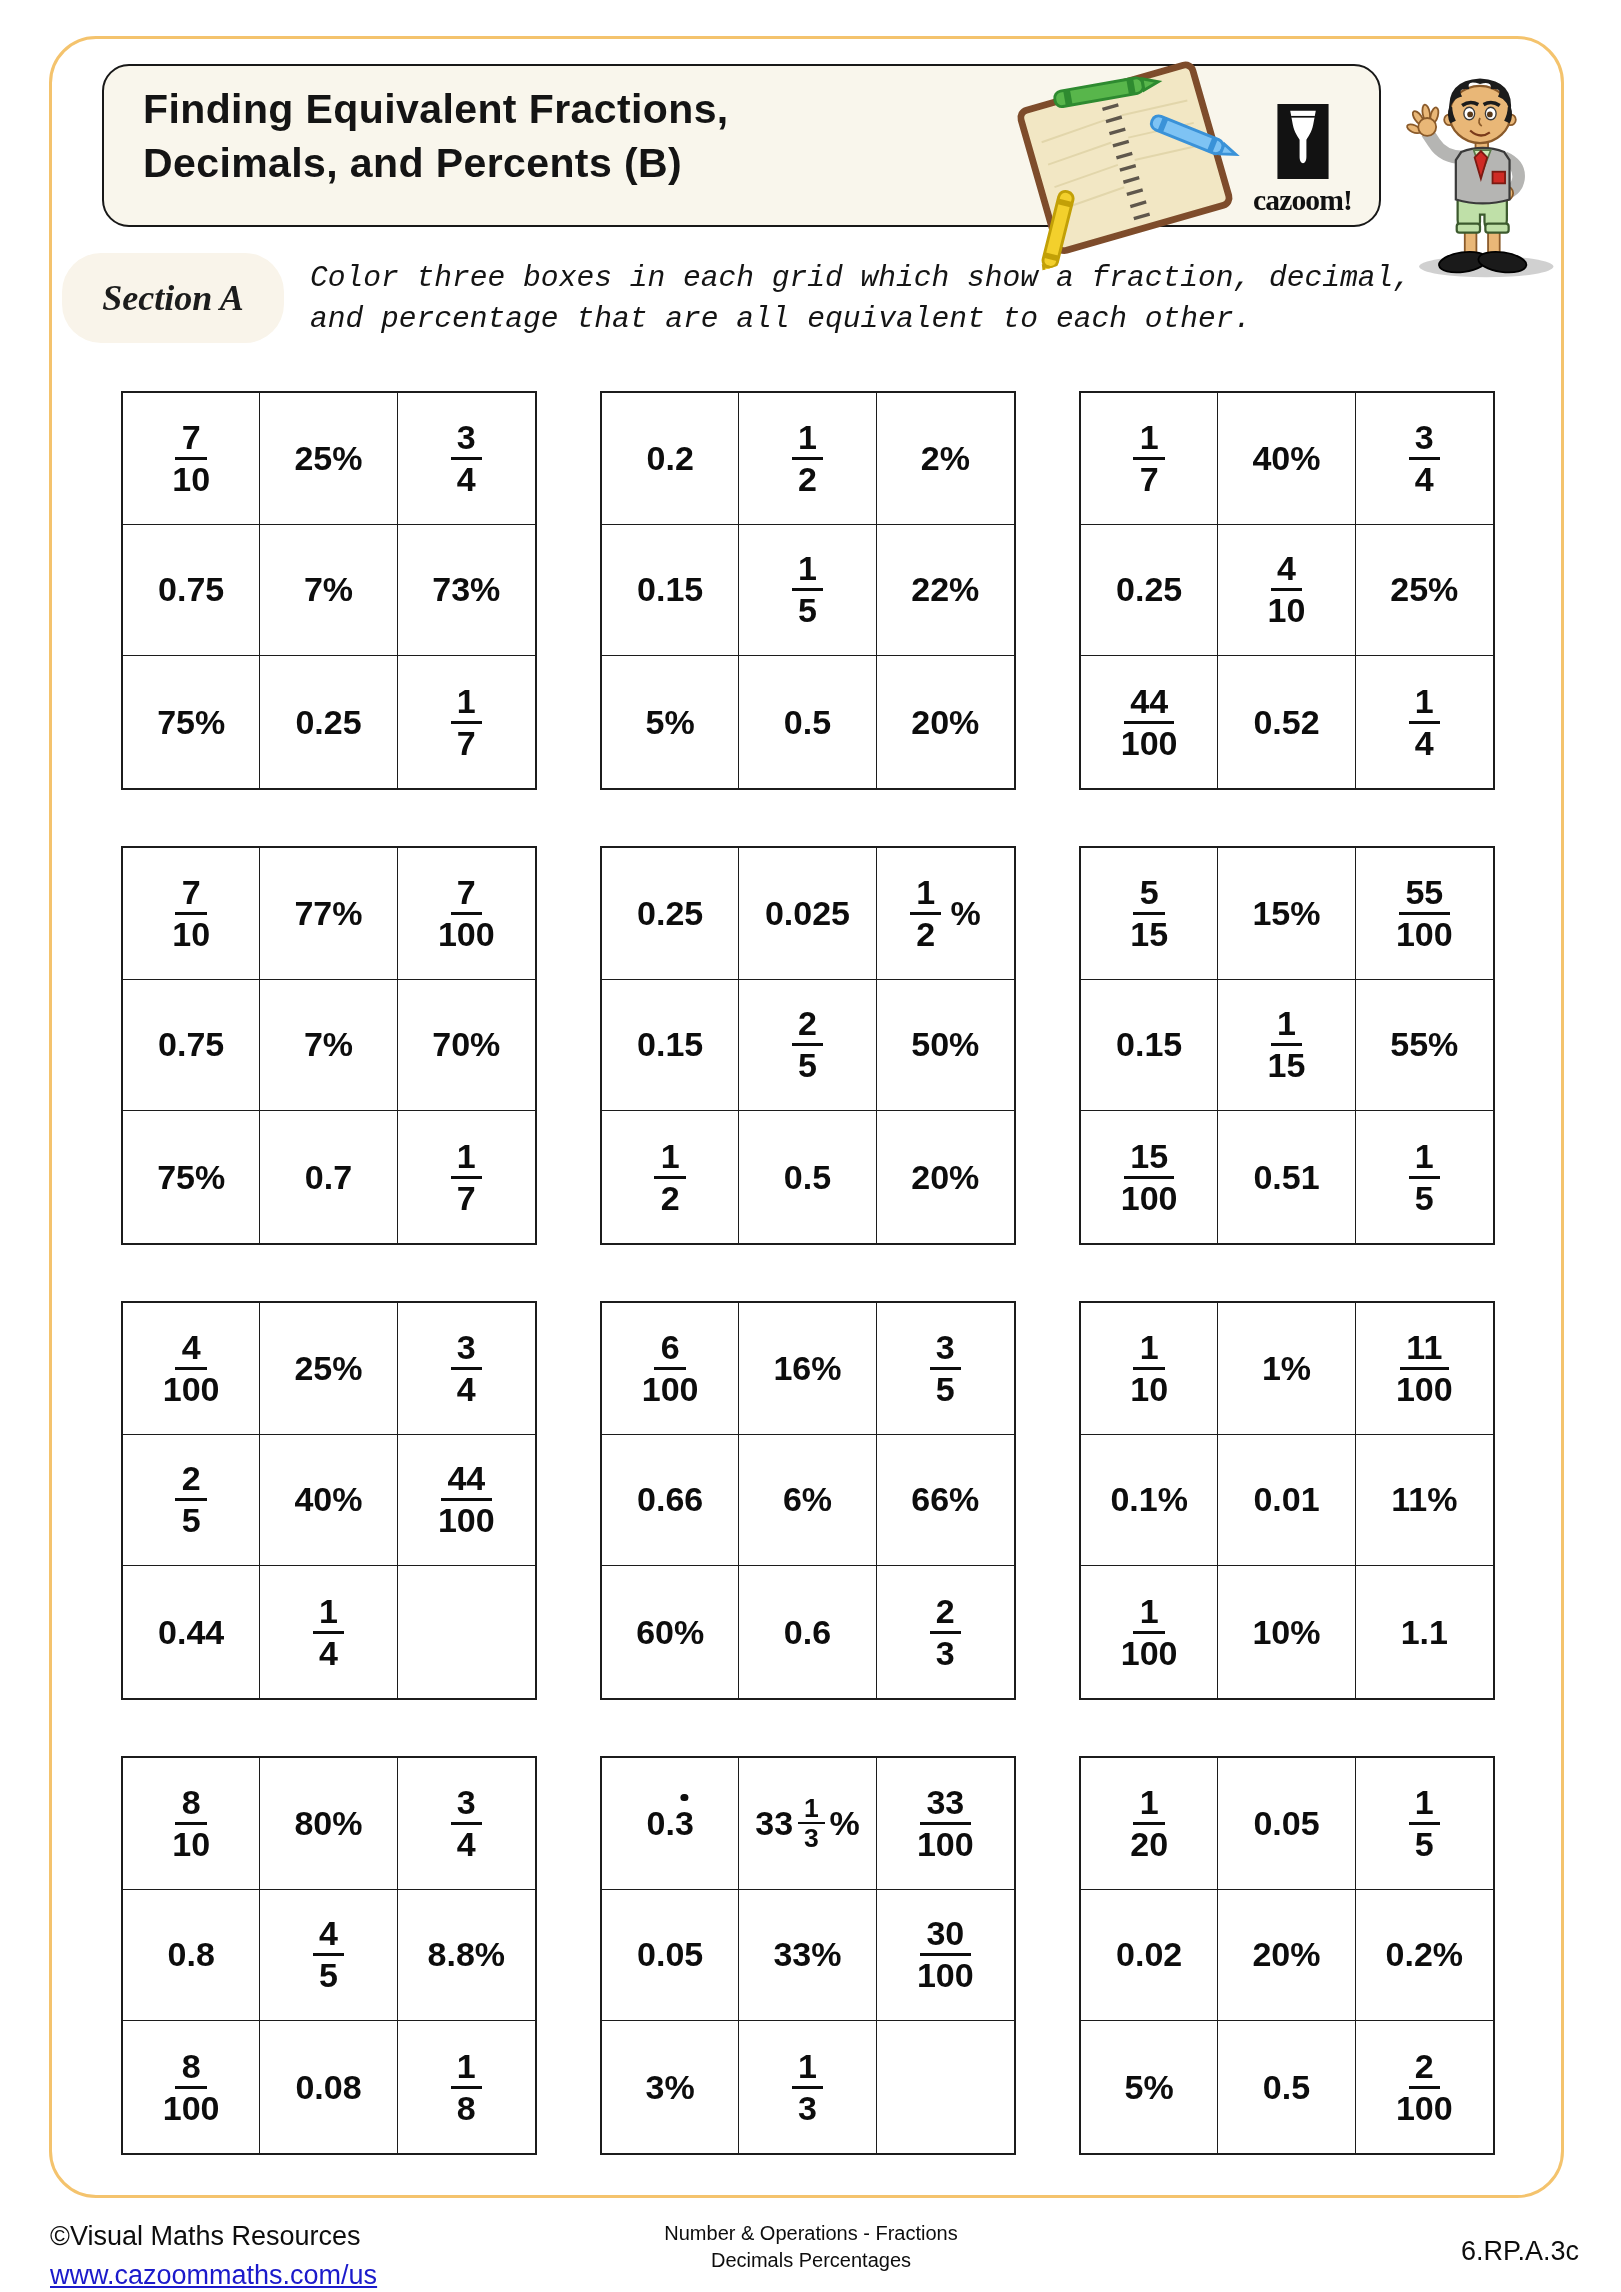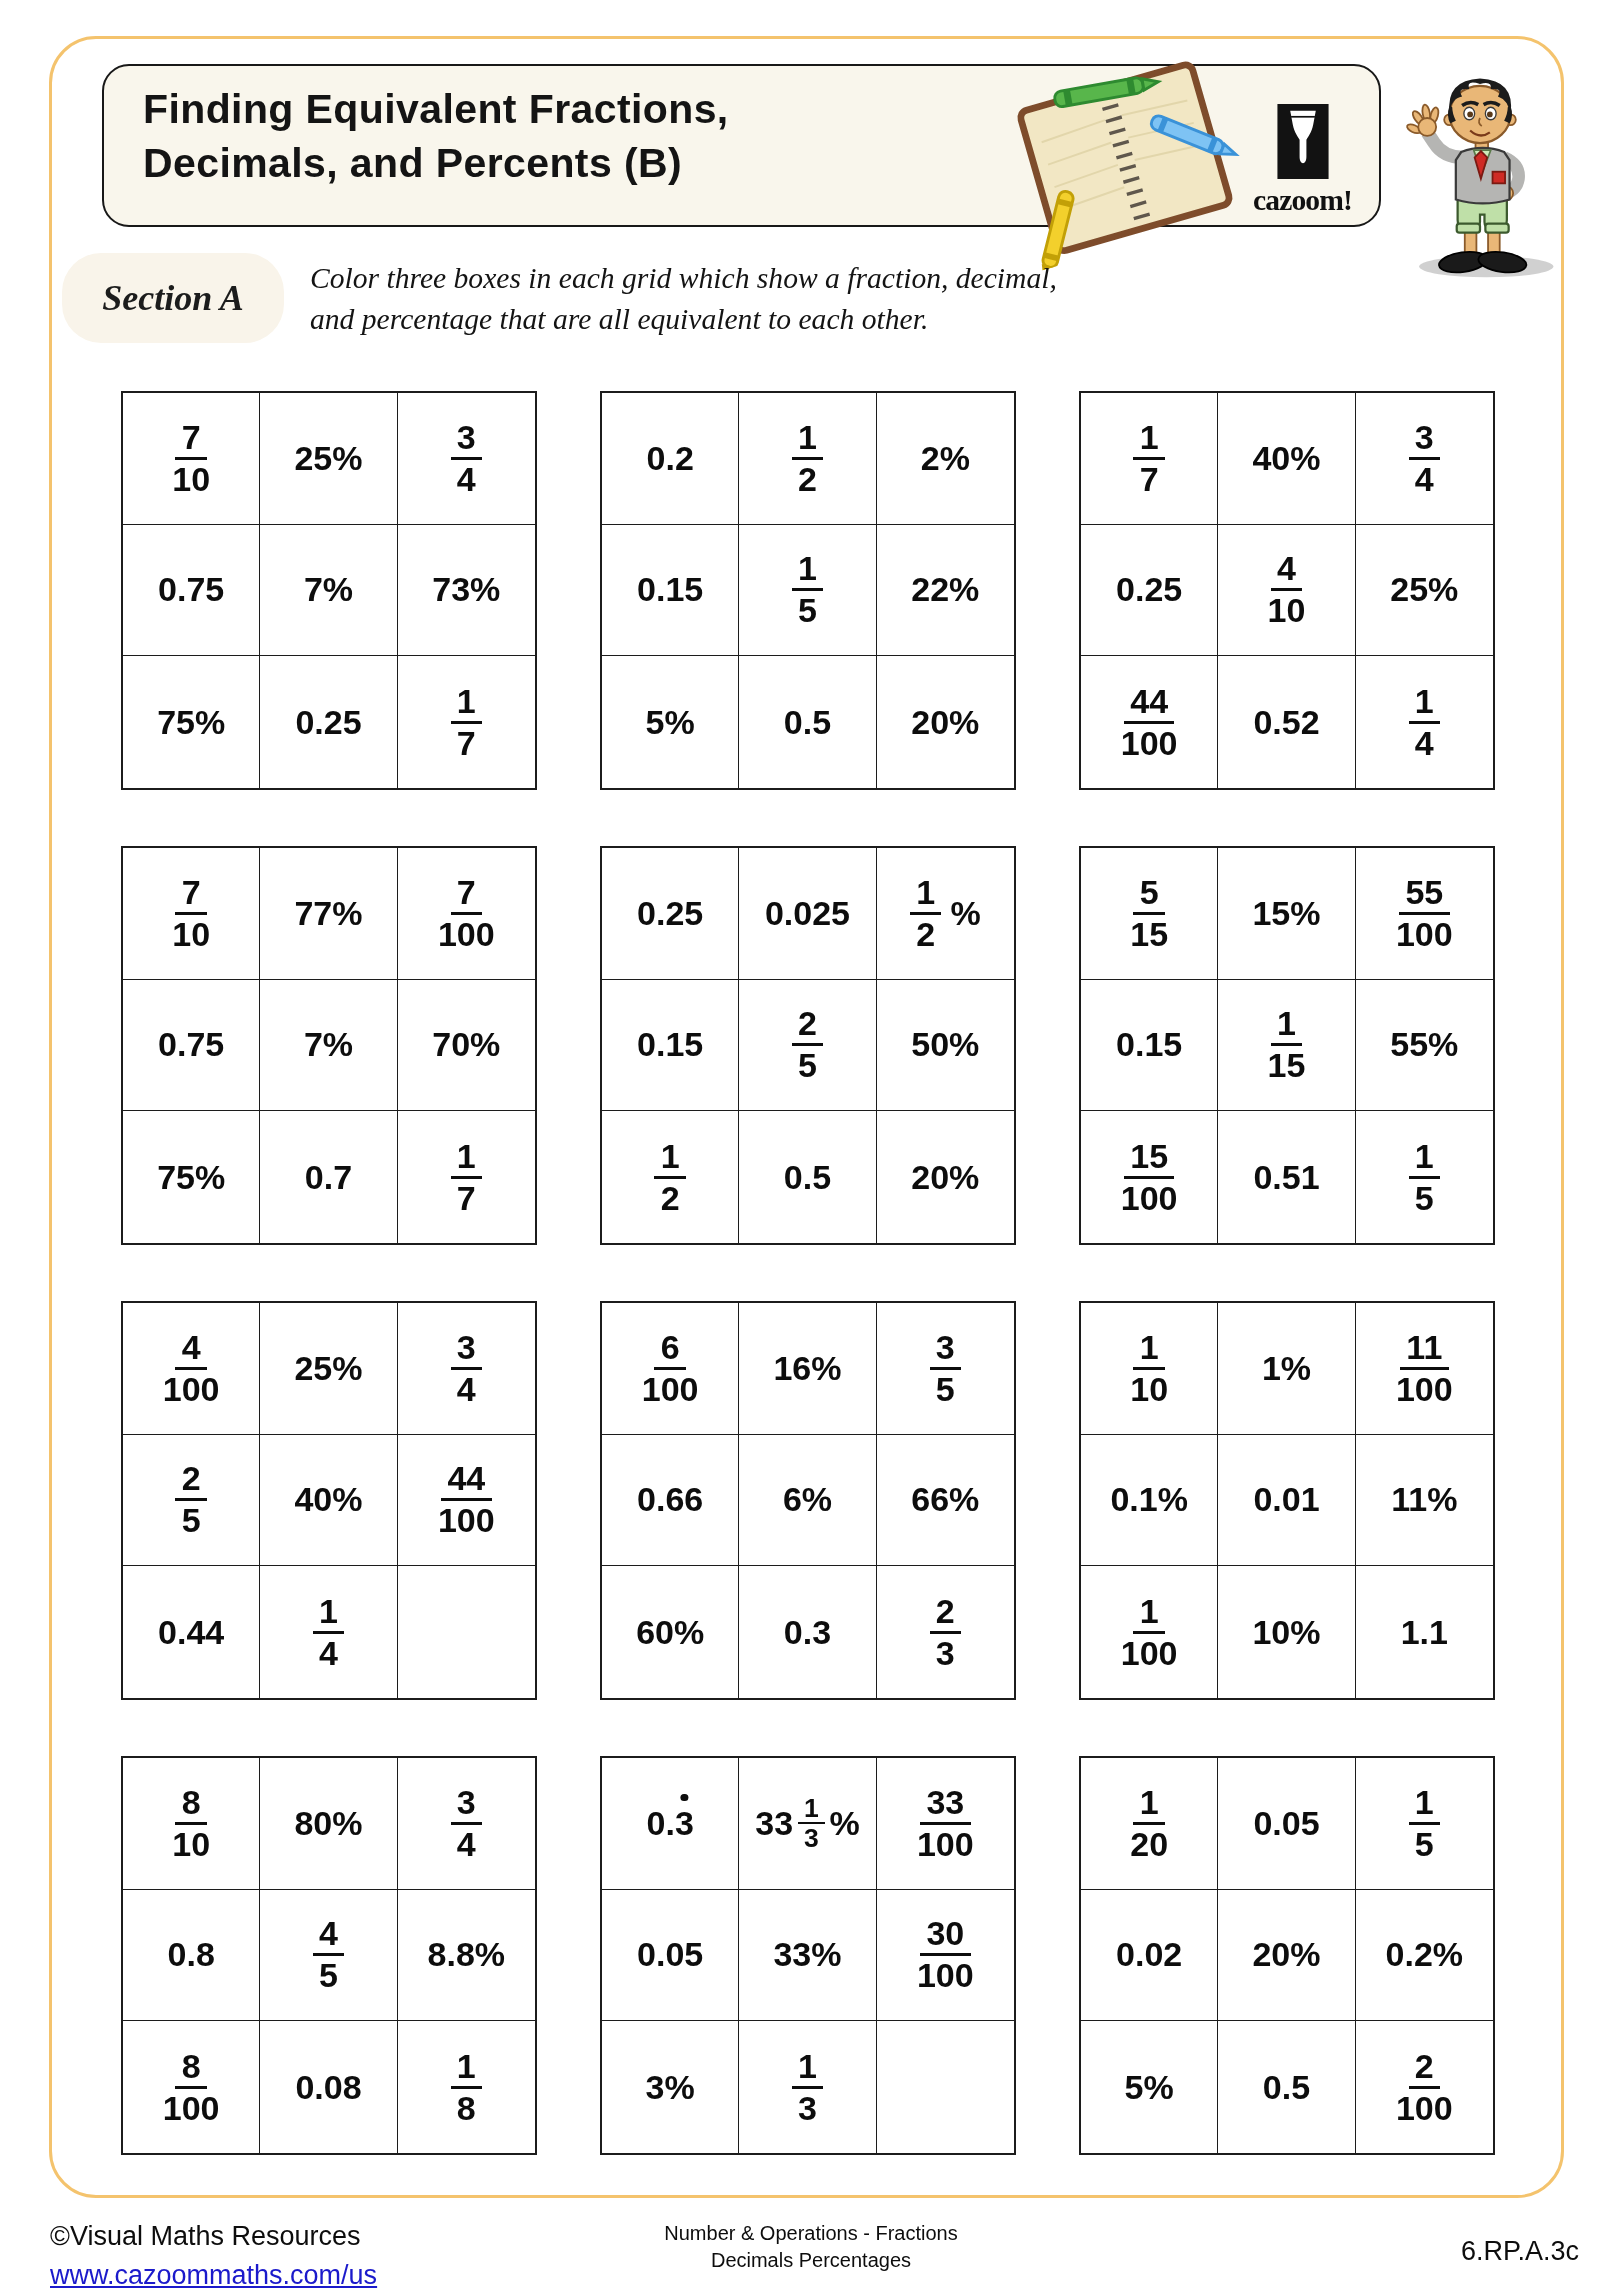--- a/index.html
+++ b/index.html
@@ -32,21 +32,21 @@
   .section-pill{
     position:absolute;left:62px;top:253px;width:222px;height:90px;
     background:#f9f4ea;border-radius:39px;display:flex;align-items:center;justify-content:center;
   }
   .section-label{
     font-family:"Liberation Serif",serif;font-style:italic;font-weight:bold;
     font-size:36px;color:#1c1c1c;
   }
   .instructions{
     position:absolute;left:310px;top:258px;
-    font-family:Liberation Serif, serif;font-style:italic;font-size:29.6px;
+    font-family:Liberation Mono, monospace;font-style:italic;font-size:29.6px;
     line-height:1.4;color:#141414;
   }
   
   .grids{
     position:absolute;left:121px;top:391px;
     display:grid;grid-template-columns:repeat(3,416px);column-gap:63px;row-gap:56px;
   }
   .grid{
     width:416px;height:399px;border:2.7px solid #1c1c1c;box-sizing:border-box;background:#fff;
     display:grid;grid-template-columns:repeat(3,1fr);grid-template-rows:repeat(3,1fr);
@@ -495,21 +495,21 @@
       <div class="cell">
         <span class="val">6%</span>
       </div>
       <div class="cell">
         <span class="val">66%</span>
       </div>
       <div class="cell">
         <span class="val">60%</span>
       </div>
       <div class="cell">
-        <span class="val">0.3</span>
+        <span class="val">0.6</span>
       </div>
       <div class="cell">
         <span class="frac">
           <span class="fn">2</span>
           <span class="fd">3</span>
         </span>
       </div>
     </div>
     <div class="grid">
       <div class="cell">

